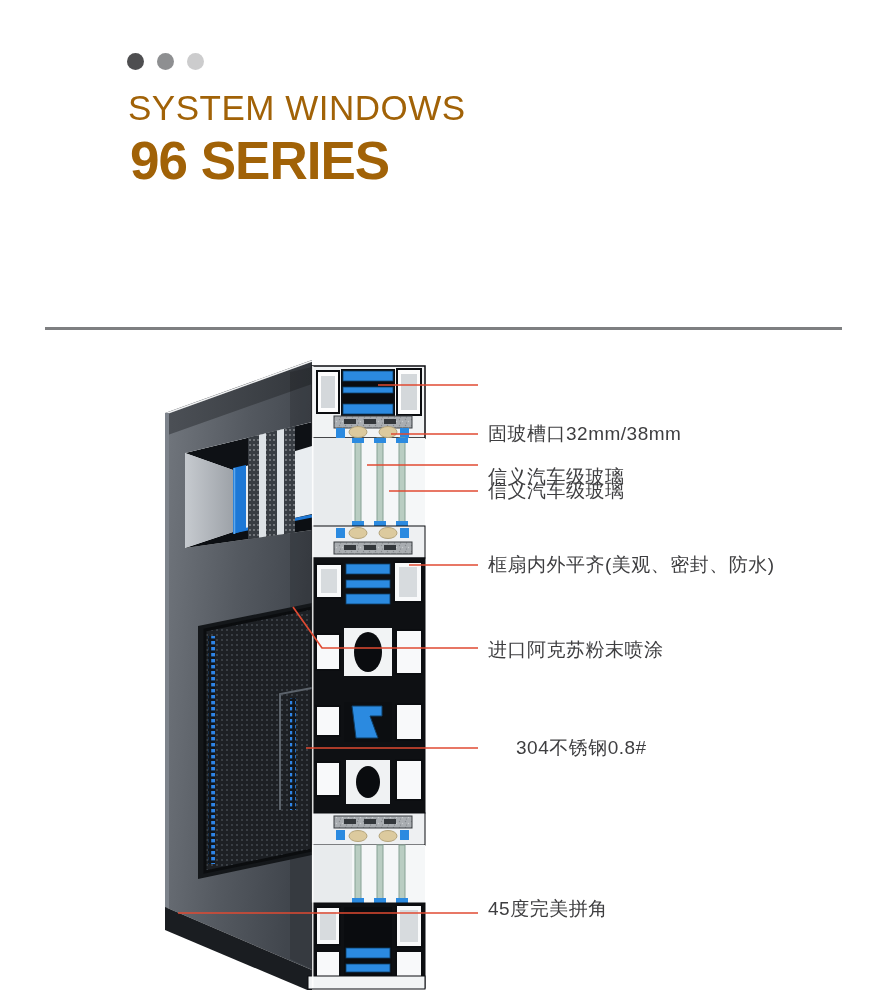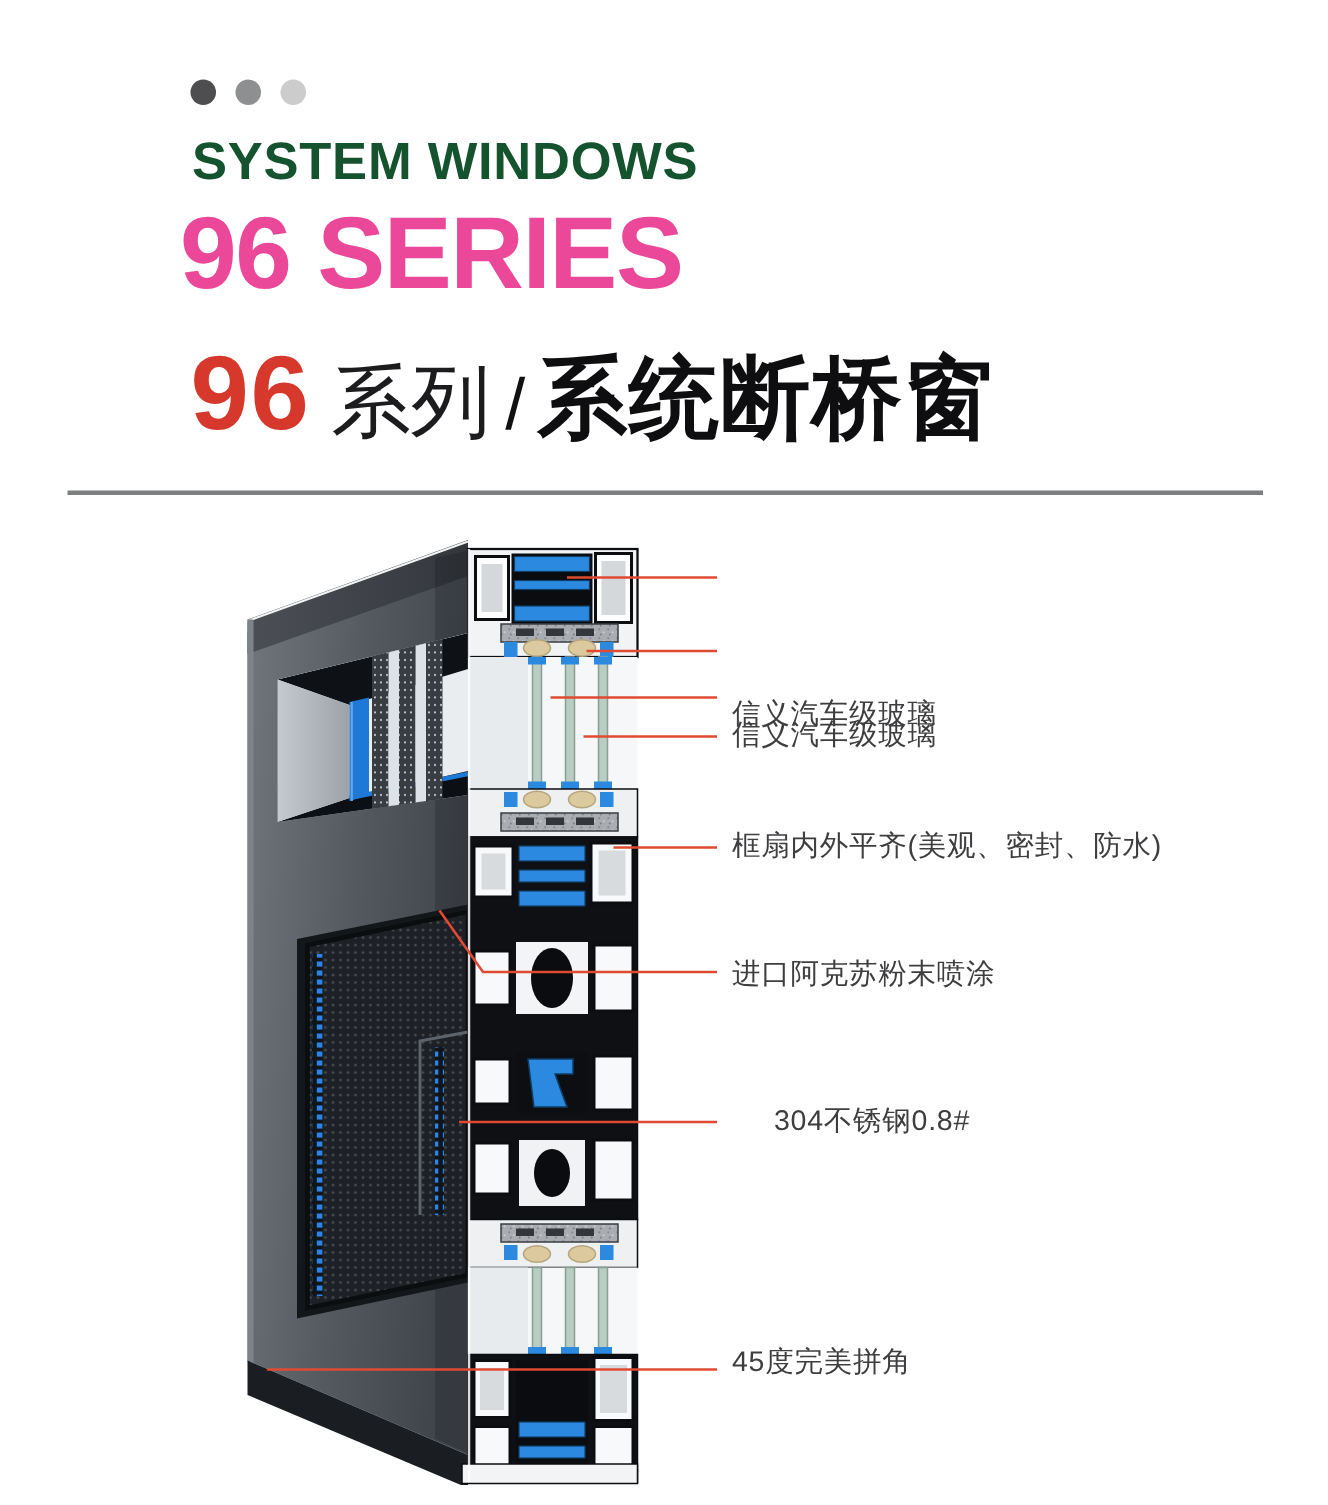--- a/index.html
+++ b/index.html
@@ -3,24 +3,24 @@
 <meta charset="utf-8">
 <style>
   * { margin:0; padding:0; box-sizing:border-box; }
   html,body { background:#ffffff; }
   body { font-family:"Liberation Sans","DejaVu Sans",sans-serif; }
   .page { position:relative; width:885px; height:1003px; background:#ffffff; overflow:hidden; }
 
   
   .dots { position:absolute; left:127px; top:53px; display:flex; gap:13px; }
   .dot { width:17px; height:17px; border-radius:50%; }
-  .title-en { position:absolute; left:128px; top:88px; font-size:35px; font-weight:700;
-              color:#14532d; letter-spacing:0.5px; }
-  .title-series { position:absolute; left:120px; top:130px; font-size:68px; font-weight:bold;
-                  color:#ec4899; letter-spacing:-1px; }
+  .title-en { position:absolute; left:128px; top:88px; font-size:35px; font-weight:400;
+              color:#a16207; letter-spacing:0.5px; }
+  .title-series { position:absolute; left:130px; top:130px; font-size:53px; font-weight:bold;
+                  color:#a16207; letter-spacing:-1px; }
   .title-cn { position:absolute; left:127px; top:222px; display:flex; align-items:baseline; }
   .cn-num { font-size:70px; font-weight:bold; letter-spacing:1px; }
   .cn-series { font-size:53px; font-weight:500; color:#1c1c1e; margin-left:14px; }
   .cn-slash { font-size:48px; font-weight:400; color:#111; margin:0 8px 0 10px; }
   .cn-name { font-size:60px; font-weight:800; color:#0e0e10; letter-spacing:1px; }
   .divider { position:absolute; left:45px; top:327px; width:797px; height:3px; background:#7e7f81; }
 
   
   .figure-svg { position:absolute; left:140px; top:358px; }
   .overlay-svg { position:absolute; left:0; top:0; pointer-events:none; }
@@ -32,26 +32,20 @@
 
 <div class="page">
 
   <div class="dots">
     <span class="dot" style="background: rgb(78, 78, 80);"></span>
     <span class="dot" style="background: rgb(142, 143, 145);"></span>
     <span class="dot" style="background: rgb(204, 204, 205);"></span>
   </div>
   <div class="title-en">SYSTEM WINDOWS</div>
   <div class="title-series">96 SERIES</div>
-  <div class="title-cn">
-    <span class="cn-num" style="color: rgb(214, 57, 44);">96</span>
-    <span class="cn-series">系列</span>
-    <span class="cn-slash">/</span>
-    <span class="cn-name">系统断桥窗</span>
-  </div>
   <div class="divider"></div>
 
   <svg class="figure-svg" width="320" height="632" viewBox="0 0 320 632">
     <defs>
       <linearGradient id="gradFace" x1="0" y1="0" x2="1" y2="0.25">
         <stop offset="0" stop-color="#72777e"></stop>
           <stop offset="0.55" stop-color="#545960"></stop>
         <stop offset="1" stop-color="#41464d"></stop>
       </linearGradient>
       <linearGradient id="gradTop" x1="0" y1="0" x2="1" y2="0">
@@ -234,20 +228,21 @@
       <path d="M391,434 H478"></path>
       <path d="M367,465 H478"></path>
       <path d="M389,491 H478"></path>
       <path d="M409,565 H478"></path>
       <path d="M293,607 L322,648 H478"></path>
       <path d="M306,748 H478"></path>
       <path d="M178,913 H478"></path>
     </g>
   </svg>
 
+  <div class="label" style="left:488px; top:422px;">固玻槽口32mm/38mm</div>
   <div class="label" style="left:488px; top:453px;margin-top:12px;">信义汽车级玻璃</div>
   <div class="label" style="left:488px; top:479px;">信义汽车级玻璃</div>
   <div class="label" style="left:488px; top:638px;">进口阿克苏粉末喷涂</div>
   <div class="label" style="left:488px; top:553px;">框扇内外平齐(美观、密封、防水)</div>
   <div class="label" style="left:516px; top:736px;">304不锈钢0.8#</div>
   <div class="label" style="left:488px; top:897px;">45度完美拼角</div>
 
 </div>
 
 </body></html>

